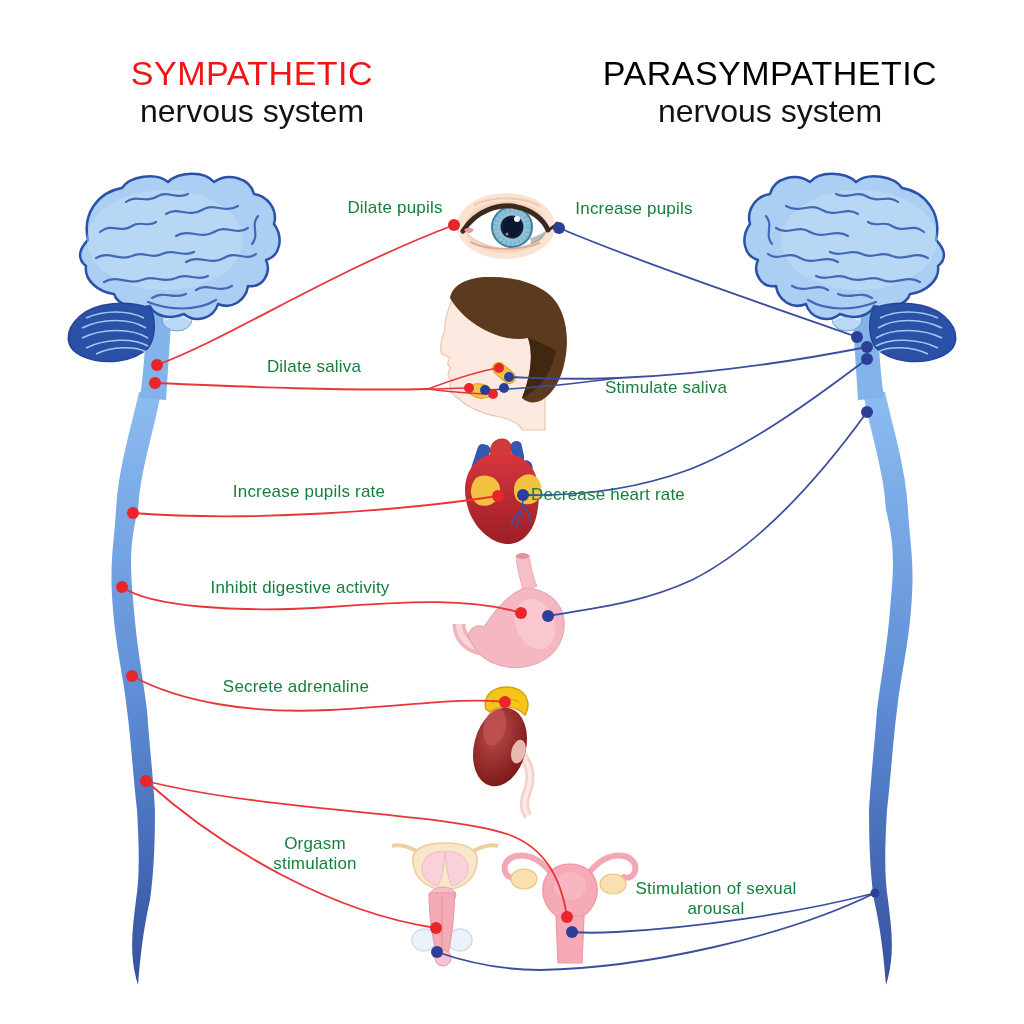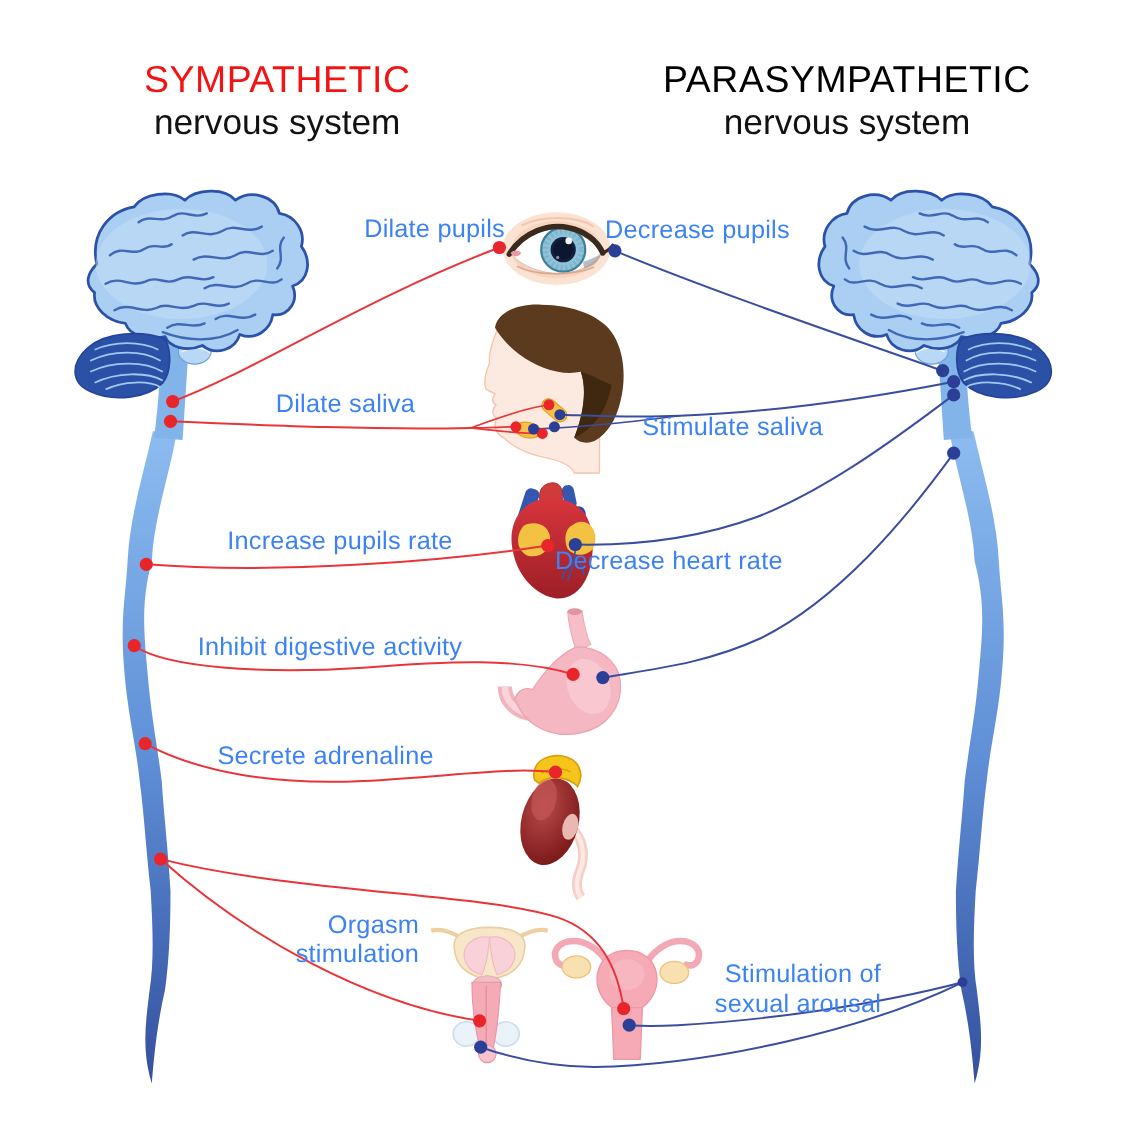--- a/index.html
+++ b/index.html
@@ -4,23 +4,23 @@
 <style>
   html,body{margin:0;padding:0;background:#ffffff;}
   .stage{position:relative;width:1024px;height:1024px;background:#ffffff;overflow:hidden;
          font-family:"Liberation Sans",sans-serif;}
   .stage svg{position:absolute;left:0;top:0;}
   .title{position:absolute;transform:translateX(-50%);text-align:center;}
   .title .main{font-size:34px;letter-spacing:.5px;line-height:1.05;}
   .title .sub{font-size:32px;color:#121212;margin-top:1px;}
   .title-sym .main{color:#f21414;}
   .title-para .main{color:#000000;}
-  .lbl{position:absolute;transform:translate(-50%,-50%);font-size:23px;color:#3b82f6;
+  .lbl{position:absolute;transform:translate(-50%,-50%);font-size:17px;color:#15803d;
        white-space:nowrap;text-align:center;line-height:1.18;letter-spacing:.2px;}
-  .lbl.wrap{white-space:normal;text-align:right;}
+  .lbl.wrap{white-space:normal;}
 </style>
 </head>
 <body>
 
 <div class="stage">
 
 <svg width="1024" height="1024" viewBox="0 0 1024 1024">
   <defs>
     <linearGradient id="cordGrad" x1="0" y1="0" x2="0" y2="1">
       <stop offset="0" stop-color="#8cbcf0"></stop>
@@ -249,23 +249,23 @@
   <div class="title title-sym" style="left:252px;top:56px;">
     <div class="main">SYMPATHETIC</div>
     <div class="sub">nervous system</div>
   </div>
   <div class="title title-para" style="left:770px;top:56px;">
     <div class="main">PARASYMPATHETIC</div>
     <div class="sub">nervous system</div>
   </div>
 
   <div class="lbl" style="left:395px;top:208px;">Dilate pupils</div>
-  <div class="lbl" style="left:634px;top:209px;">Decrease pupils</div>
+  <div class="lbl" style="left:634px;top:209px;">Increase pupils</div>
   <div class="lbl" style="left:314px;top:367px;">Dilate saliva</div>
   <div class="lbl" style="left:666px;top:356px;margin-top:32px;">Stimulate saliva</div>
   <div class="lbl" style="left:309px;top:492px;">Increase pupils rate</div>
-  <div class="lbl" style="left:608px;top:510px;">Decrease heart rate</div>
+  <div class="lbl" style="left:608px;top:495px;">Decrease heart rate</div>
   <div class="lbl" style="left:300px;top:588px;">Inhibit digestive activity</div>
   <div class="lbl" style="left:296px;top:687px;">Secrete adrenaline</div>
   <div class="lbl wrap" style="left:315px;top:854px;width:132px;">Orgasm stimulation</div>
   <div class="lbl wrap" style="left:716px;top:899px;width:170px;">Stimulation of sexual arousal</div>
 
 </div>
 
 </body></html>

